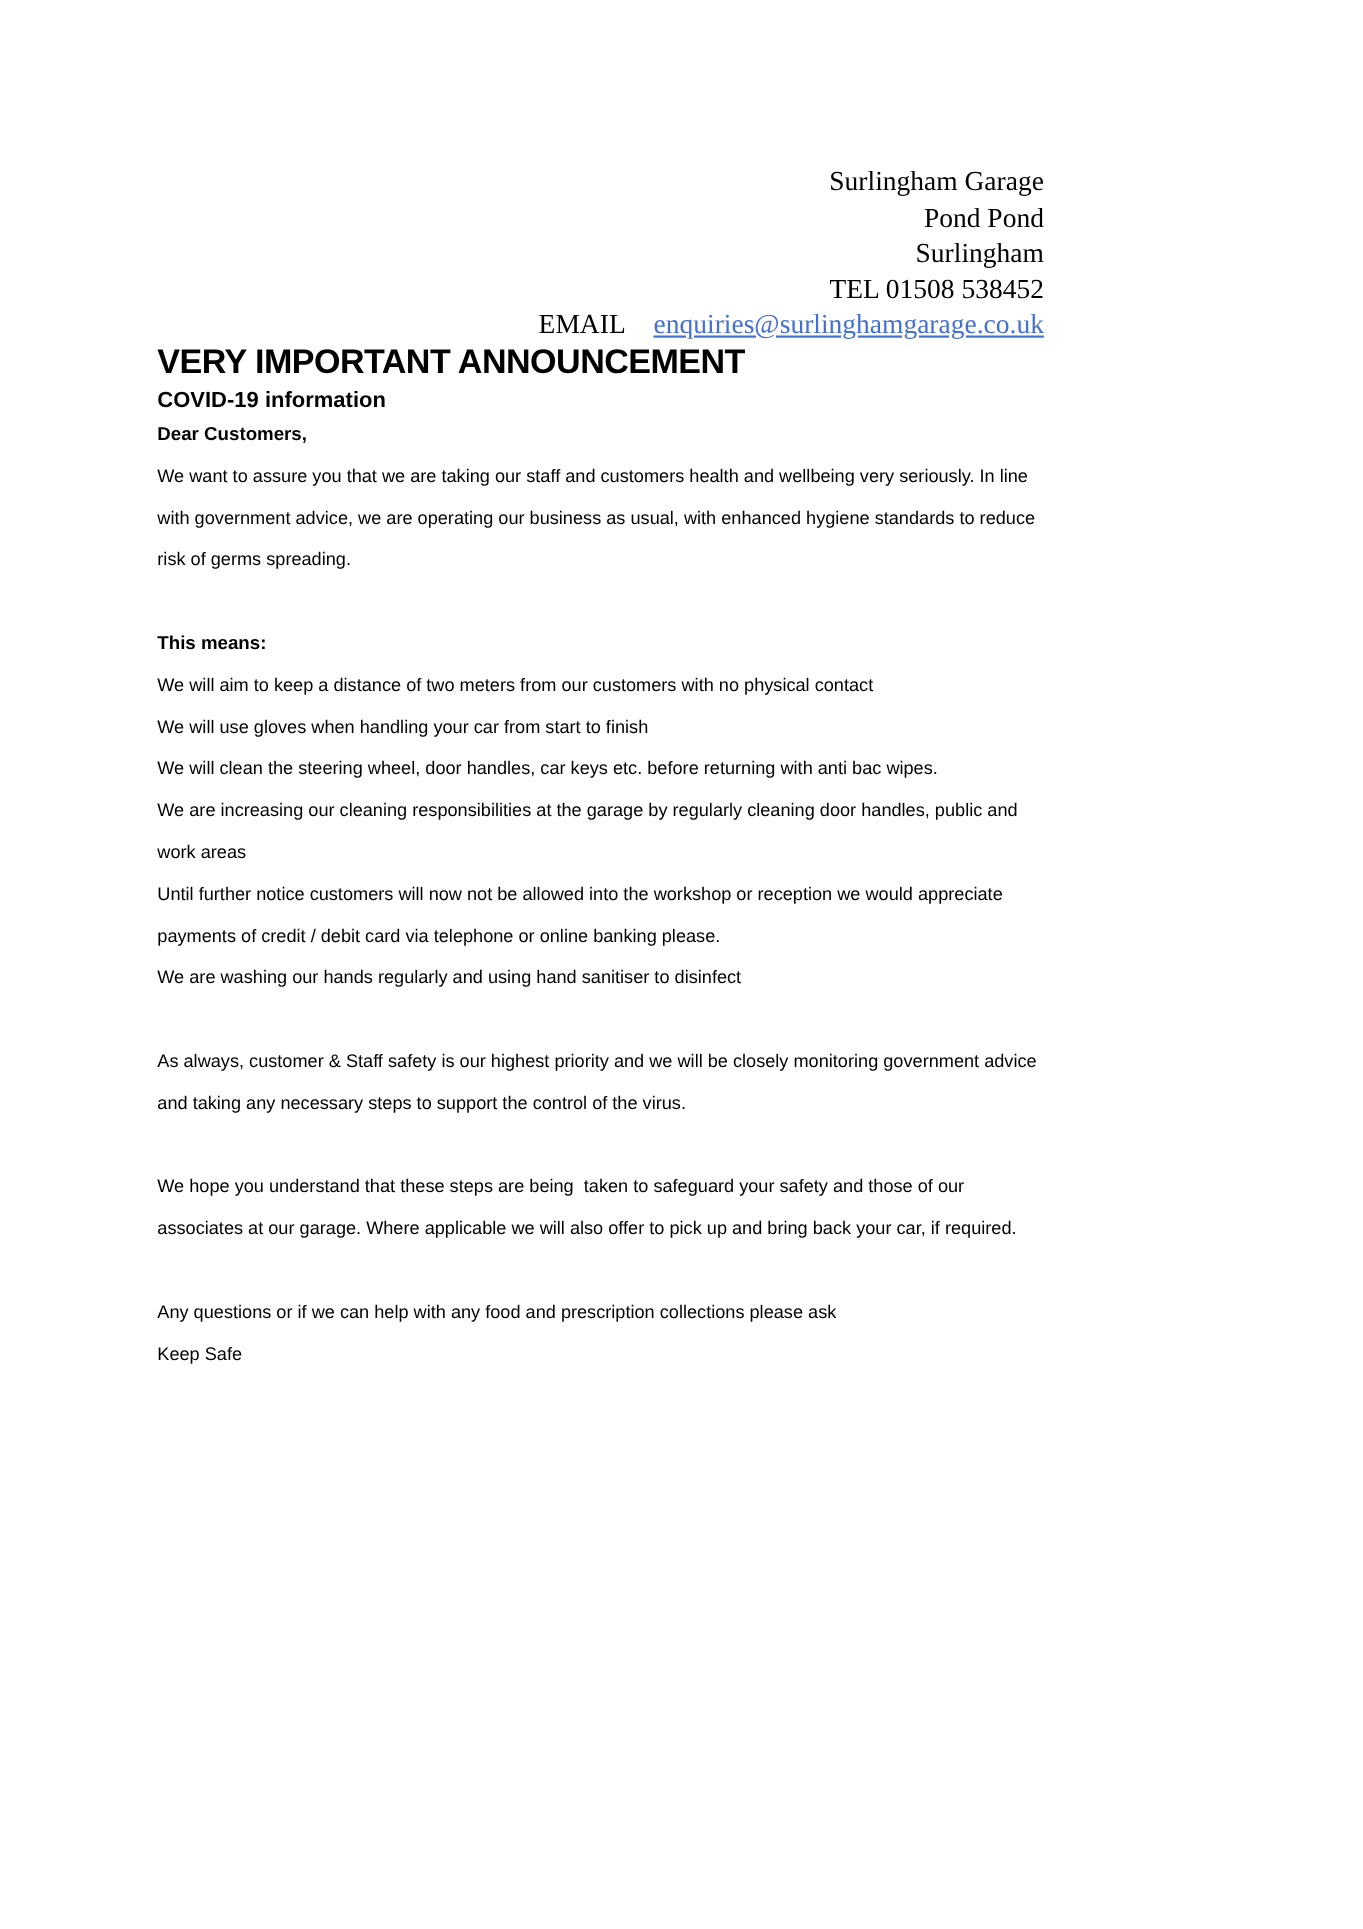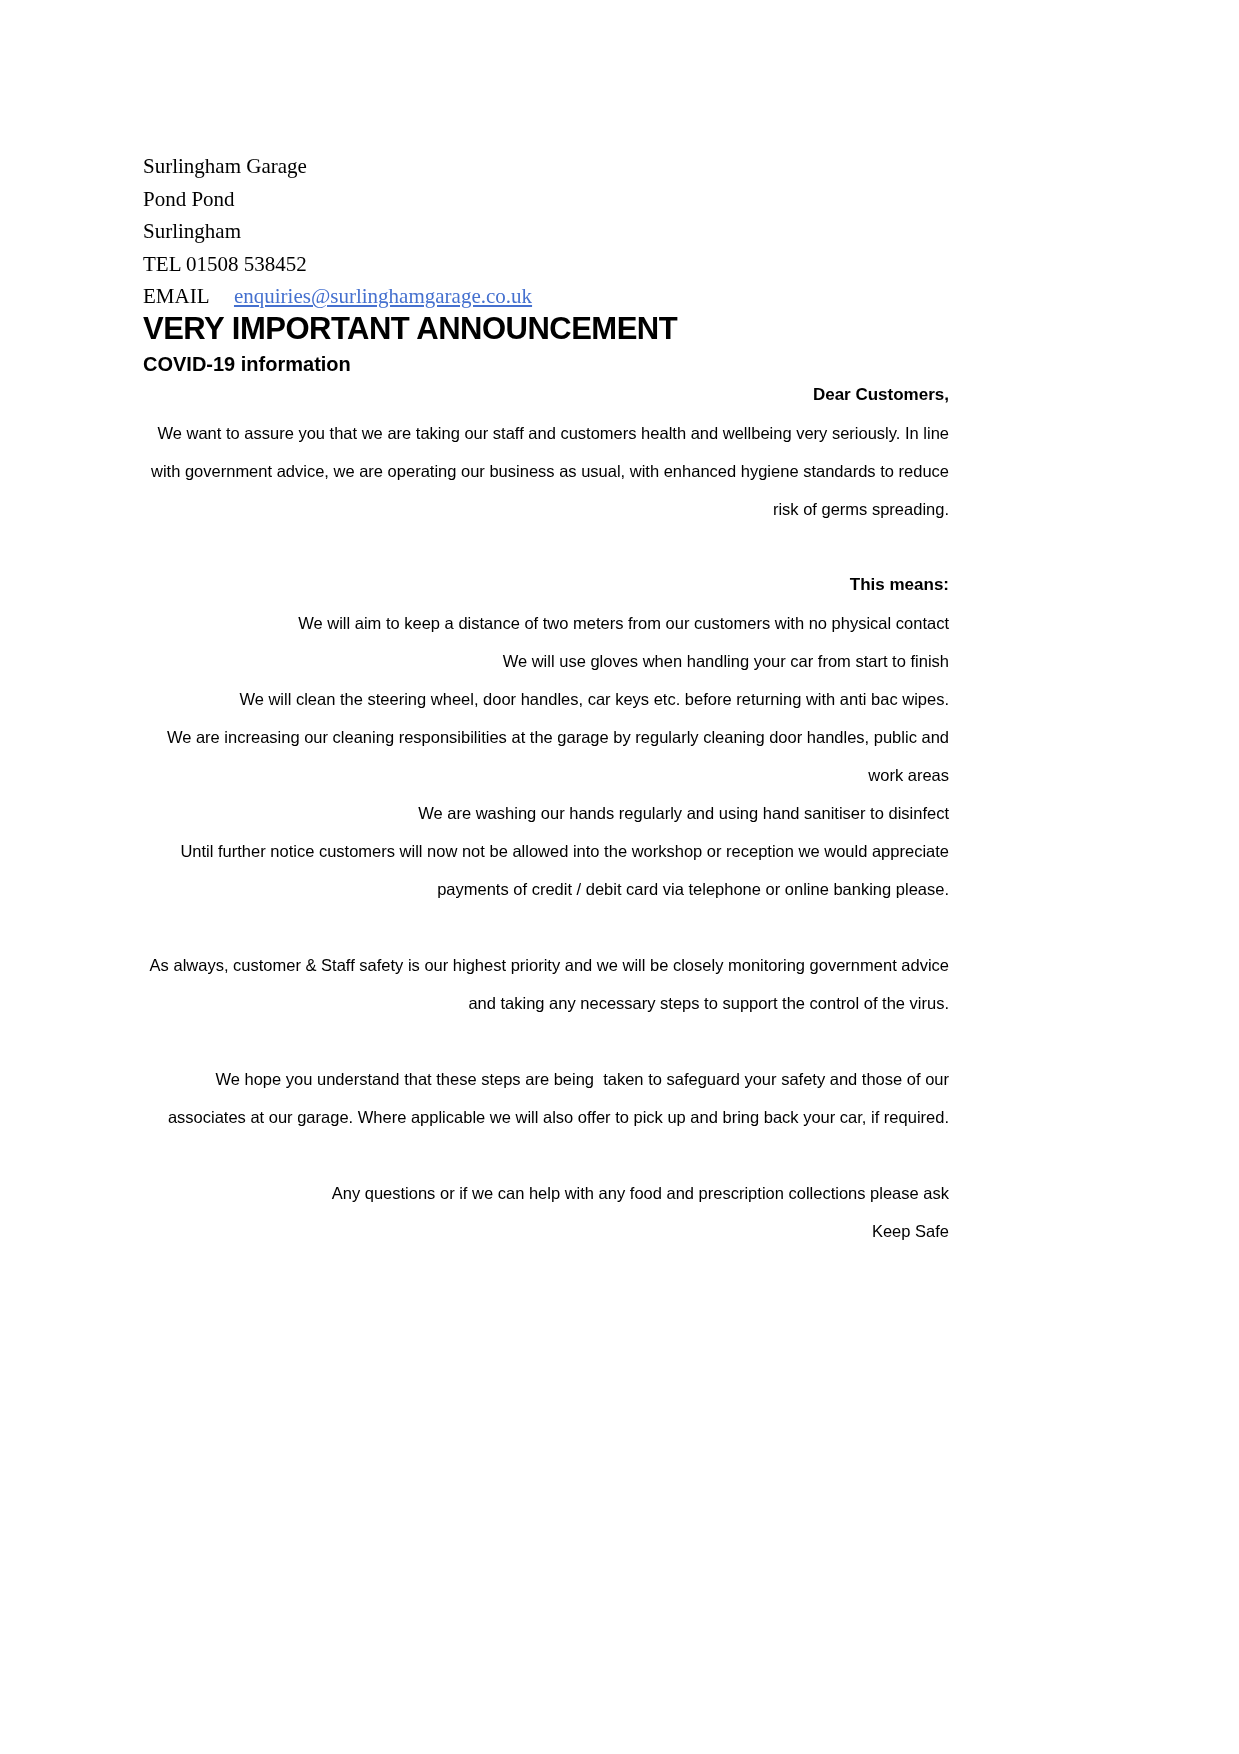--- a/index.html
+++ b/index.html
@@ -13,23 +13,23 @@
     overflow: hidden;
   }
   .content {
     padding-top: 150px;
     padding-left: 143px;
     width: 949px; 
   }
   
   .letterhead {
     width: 806px;
-    text-align: left;
+    text-align: right;
     font-family: "Liberation Serif", "DejaVu Serif", serif;
-    font-size: 21px;
+    font-size: 25px;
     line-height: 32.5px;
     color: #000000;
   }
   .letterhead a {
     text-decoration: underline;
   }
   
   .title {
     font-family: "Liberation Sans", "DejaVu Sans", sans-serif;
     font-weight: bold;
@@ -44,21 +44,20 @@
     font-size: 20px;
     line-height: 1.2;
   }
   
   .body {
     width: 806px;
     font-family: "Liberation Sans", "DejaVu Sans", sans-serif;
     font-size: 16.5px;
     line-height: 38px;
     color: #000000;
-    text-align: right;
   }
   .body p { white-space: pre-wrap; }
   .salutation {
     font-weight: bold;
     font-size: 17px;
   }
   .this-means {
     font-weight: bold;
     font-size: 17px;
     margin-top: 38px;
@@ -84,22 +83,22 @@
 
     <div class="body">
       <p class="salutation">Dear Customers,</p>
       <p>We want to assure you that we are taking our staff and customers health and wellbeing very seriously. In line with government advice, we are operating our business as usual, with enhanced hygiene standards to reduce risk of germs spreading.</p>
 
       <p class="this-means">This means:</p>
       <p>We will aim to keep a distance of two meters from our customers with no physical contact</p>
       <p>We will use gloves when handling your car from start to finish</p>
       <p>We will clean the steering wheel, door handles, car keys etc. before returning with anti bac wipes.</p>
       <p>We are increasing our cleaning responsibilities at the garage by regularly cleaning door handles, public and work areas</p>
+      <p>Until further notice customers will now not be allowed into the workshop or reception we would appreciate payments of credit / debit card via telephone or online banking please.</p>
       <p>We are washing our hands regularly and using hand sanitiser to disinfect</p>
-      <p>Until further notice customers will now not be allowed into the workshop or reception we would appreciate payments of credit / debit card via telephone or online banking please.</p>
 
       <p class="gap-above">As always, customer &amp; Staff safety is our highest priority and we will be closely monitoring government advice and taking any necessary steps to support the control of the virus.</p>
       <p class="gap-above">We hope you understand that these steps are being  taken to safeguard your safety and those of our  associates at our garage. Where applicable we will also offer to pick up and bring back your car, if required.</p>
       <p class="gap-above">Any questions or if we can help with any food and prescription collections please ask</p>
 
       <p>Keep Safe</p>
     </div>
 
   </div>
 </div>

